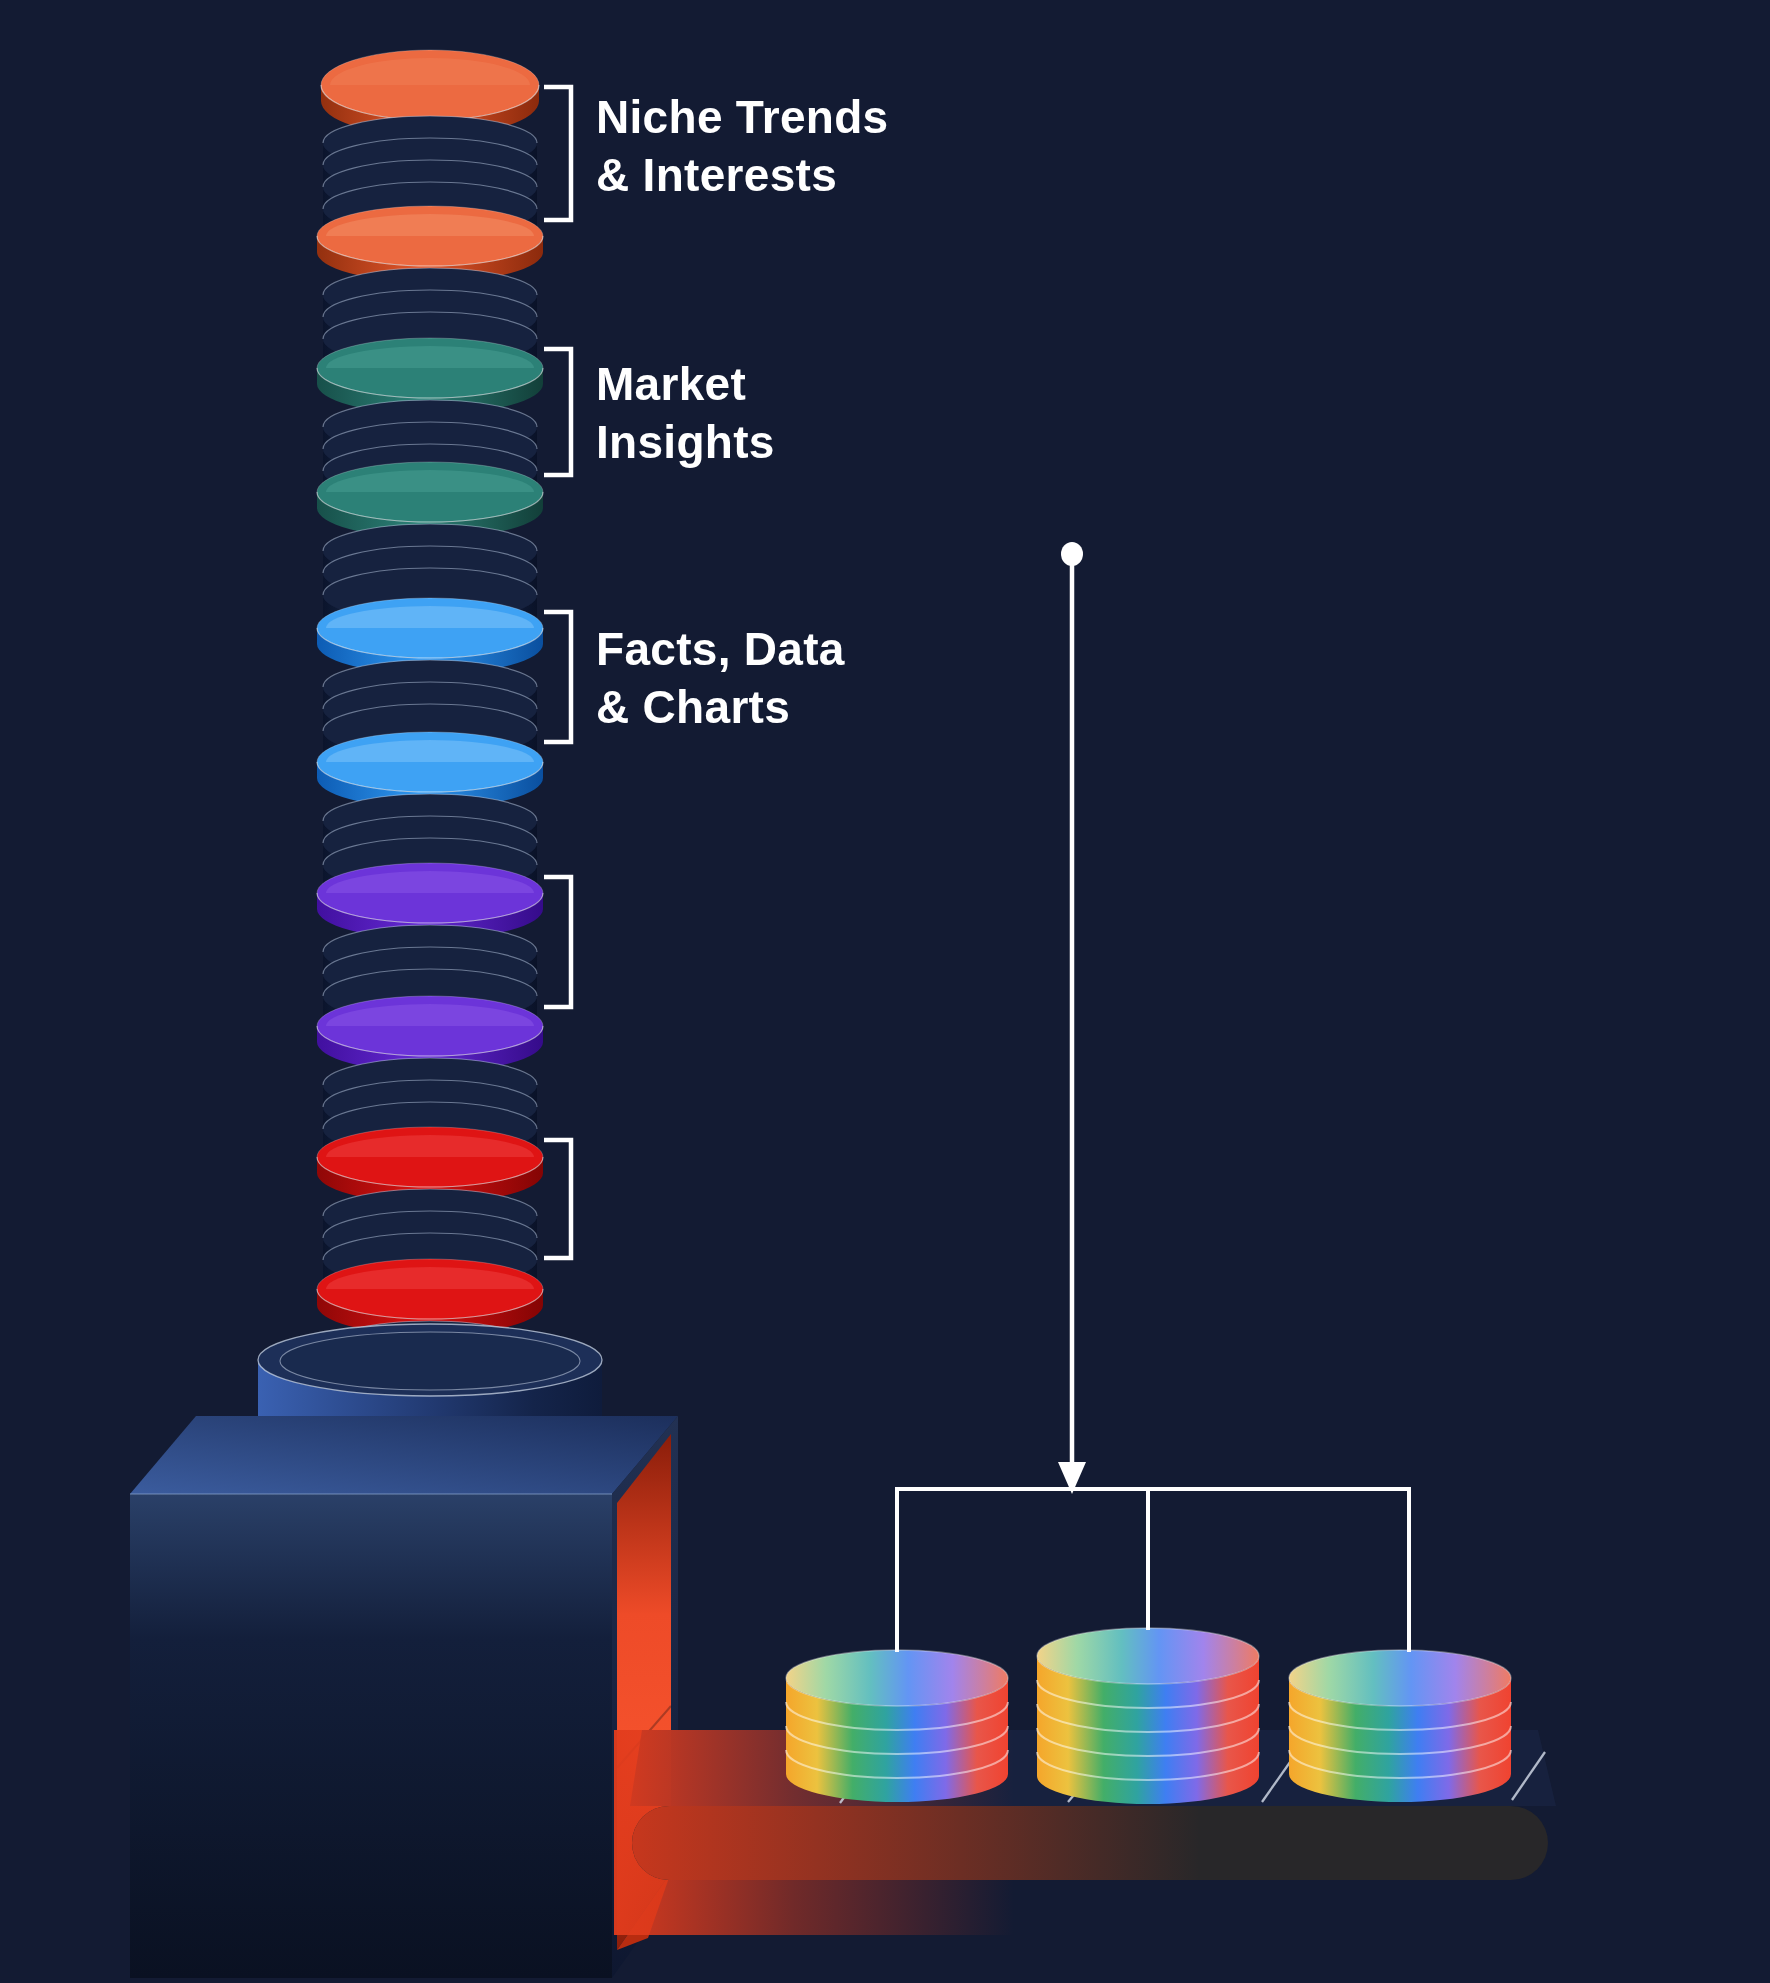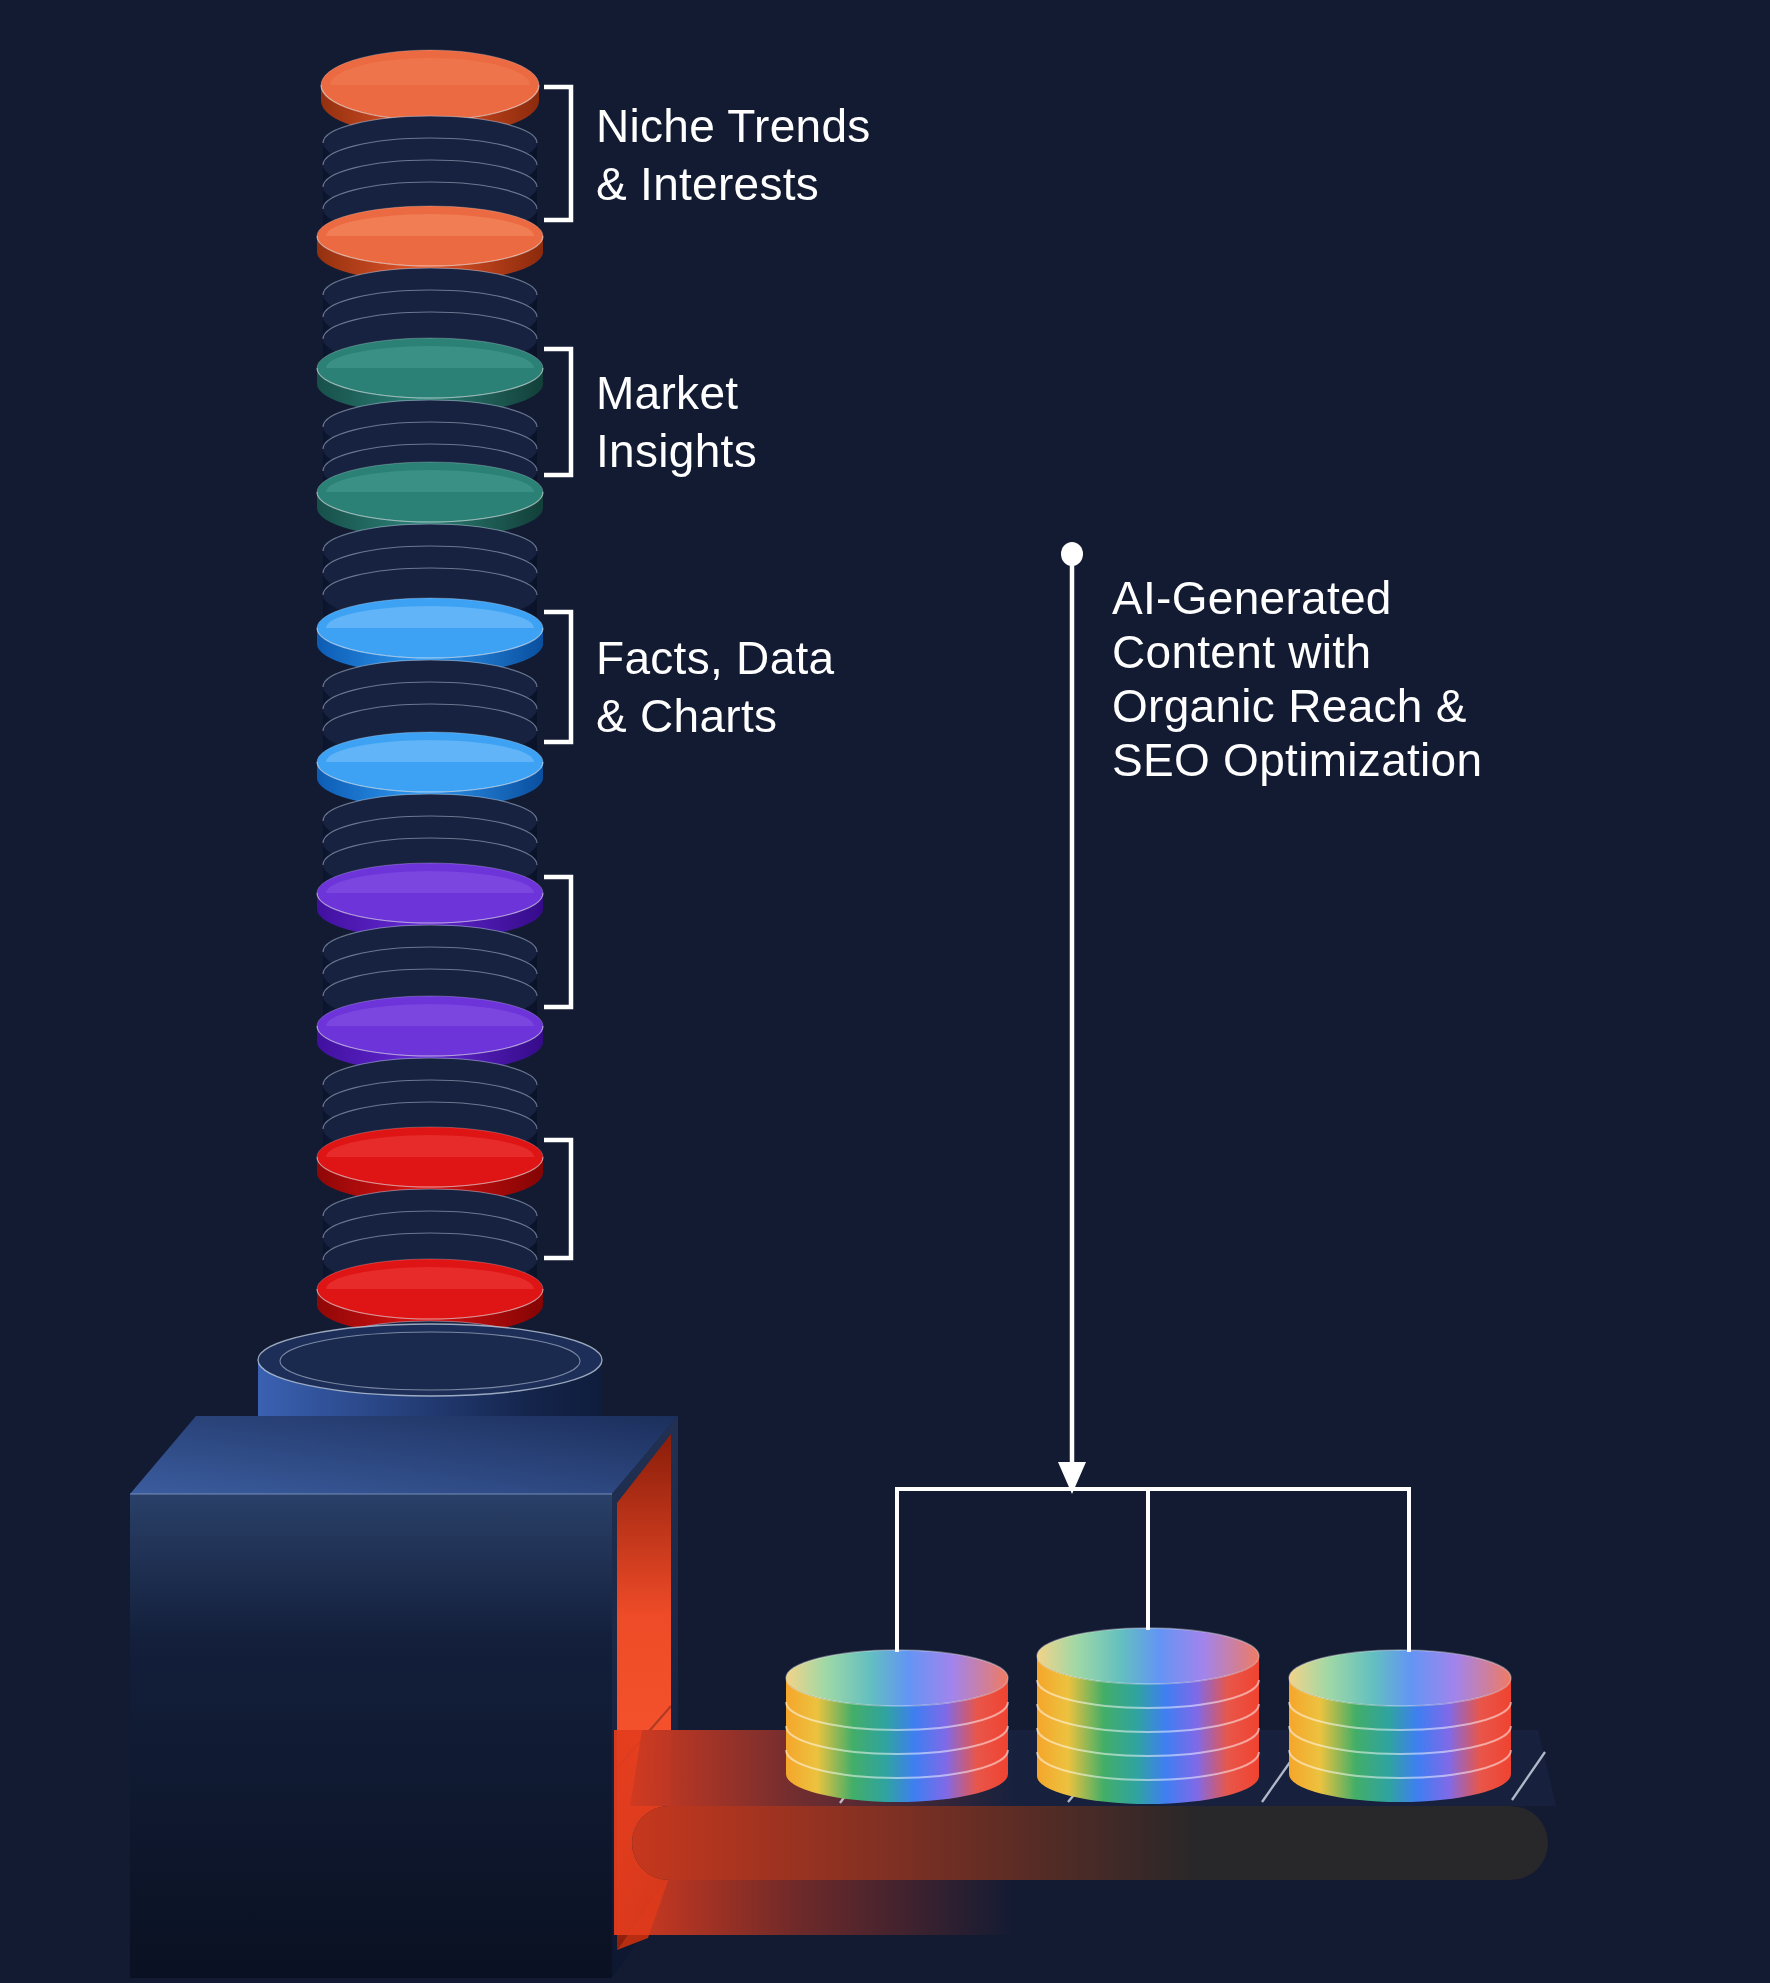--- a/index.html
+++ b/index.html
@@ -7,24 +7,23 @@
     position:relative;
     width:1770px;height:1983px;
     background:#131b33;
     overflow:hidden;
     font-family:"Liberation Sans","DejaVu Sans",sans-serif;
   }
   .stage svg{position:absolute;left:0;top:0;}
   .callout-label{
     position:absolute;
     color:#ffffff;
-    font-weight:normal;
+    font-weight:bold;
     white-space:pre-line;
     letter-spacing:0.3px;
-    margin-top:9px;
   }
   .callout-label.left-side{
     font-size:46px;
     line-height:58px;
   }
   .callout-label.right-side{
     font-size:46px;
     line-height:54px;
   }
 </style>
@@ -344,17 +343,13 @@
 &amp; Interests</div>
 
   <div class="callout-label left-side" style="left:596px;top:620px;">Facts, Data
 &amp; Charts</div>
 
   <div class="callout-label left-side" style="left:596px;top:355px;">Market
 Insights</div>
 
 
 
-  <div class="callout-label right-side" style="left:1112px;top:562px;">AI-Generated
-Content with
-Organic Reach &amp;
-SEO Optimization</div>
 </div>
 
 </body></html>

